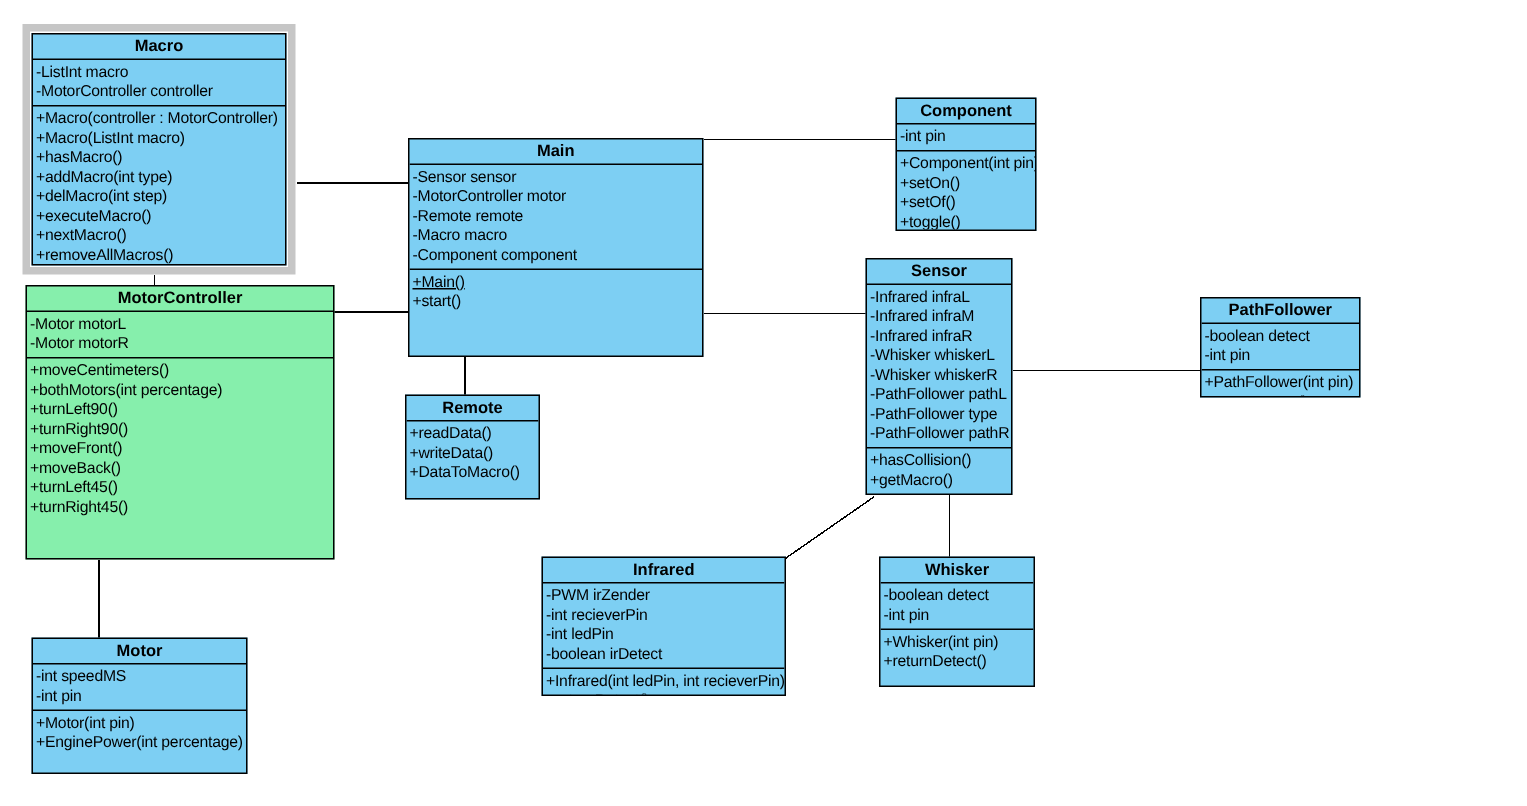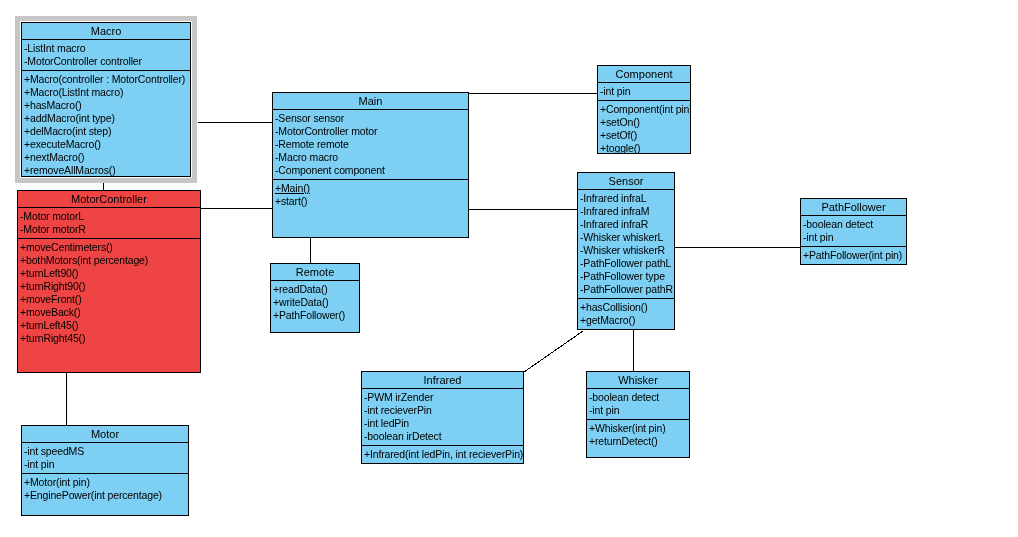--- a/index.html
+++ b/index.html
@@ -35,21 +35,21 @@
     flex-direction: column;
     overflow: hidden;
   }
   .uml-class.selected {
     outline: 5px solid #c6c6c6;
     outline-offset: 1px;
   }
   .cls-title {
     flex: 0 0 auto;
     text-align: center;
-    font-weight: normal;
+    font-weight: bold;
     font-size: 11px;
     line-height: 16px;
     height: 16px;
     border-bottom: 1px solid #000000;
     white-space: nowrap;
     overflow: hidden;
   }
   .compartment {
     padding: 2px 0 2px 0;
   }
@@ -101,38 +101,38 @@
           <div class="member">+Macro(controller : MotorController)</div>
           <div class="member">+Macro(ListInt macro)</div>
           <div class="member">+hasMacro()</div>
           <div class="member">+addMacro(int type)</div>
           <div class="member">+delMacro(int step)</div>
           <div class="member">+executeMacro()</div>
           <div class="member">+nextMacro()</div>
           <div class="member">+removeAllMacros()</div>
         </div>
       </div>
-      <div class="uml-class" style="left: 17px; top: 190px; width: 184px; height: 183px; background: #ef4444;">
+      <div class="uml-class" style="left: 17px; top: 190px; width: 206px; height: 183px; background: #86efac;">
         <div class="cls-title">MotorController</div>
         <div class="compartment attrs">
           <div class="member">-Motor motorL</div>
           <div class="member">-Motor motorR</div>
         </div>
         <div class="compartment methods">
           <div class="member">+moveCentimeters()</div>
           <div class="member">+bothMotors(int percentage)</div>
           <div class="member">+turnLeft90()</div>
           <div class="member">+turnRight90()</div>
           <div class="member">+moveFront()</div>
           <div class="member">+moveBack()</div>
           <div class="member">+turnLeft45()</div>
           <div class="member">+turnRight45()</div>
         </div>
       </div>
-      <div class="uml-class" style="left: 21px; top: 425px; width: 168px; height: 91px; background: rgb(125, 207, 243);">
+      <div class="uml-class" style="left: 21px; top: 425px; width: 144px; height: 91px; background: rgb(125, 207, 243);">
         <div class="cls-title">Motor</div>
         <div class="compartment attrs">
           <div class="member">-int speedMS</div>
           <div class="member">-int pin</div>
         </div>
         <div class="compartment methods">
           <div class="member">+Motor(int pin)</div>
           <div class="member">+EnginePower(int percentage)</div>
         </div>
       </div>
@@ -148,21 +148,21 @@
         <div class="compartment methods">
           <div class="member underline">+Main()</div>
           <div class="member">+start()</div>
         </div>
       </div>
       <div class="uml-class" style="left: 270px; top: 263px; width: 90px; height: 70px; background: rgb(125, 207, 243);">
         <div class="cls-title">Remote</div>
         <div class="compartment methods">
           <div class="member">+readData()</div>
           <div class="member">+writeData()</div>
-          <div class="member">+PathFollower()</div>
+          <div class="member">+DataToMacro()</div>
         </div>
       </div>
       <div class="uml-class" style="left: 597px; top: 65px; width: 94px; height: 89px; background: rgb(125, 207, 243);">
         <div class="cls-title">Component</div>
         <div class="compartment attrs">
           <div class="member">-int pin</div>
         </div>
         <div class="compartment methods">
           <div class="member">+Component(int pin)</div>
           <div class="member">+setOn()</div>

